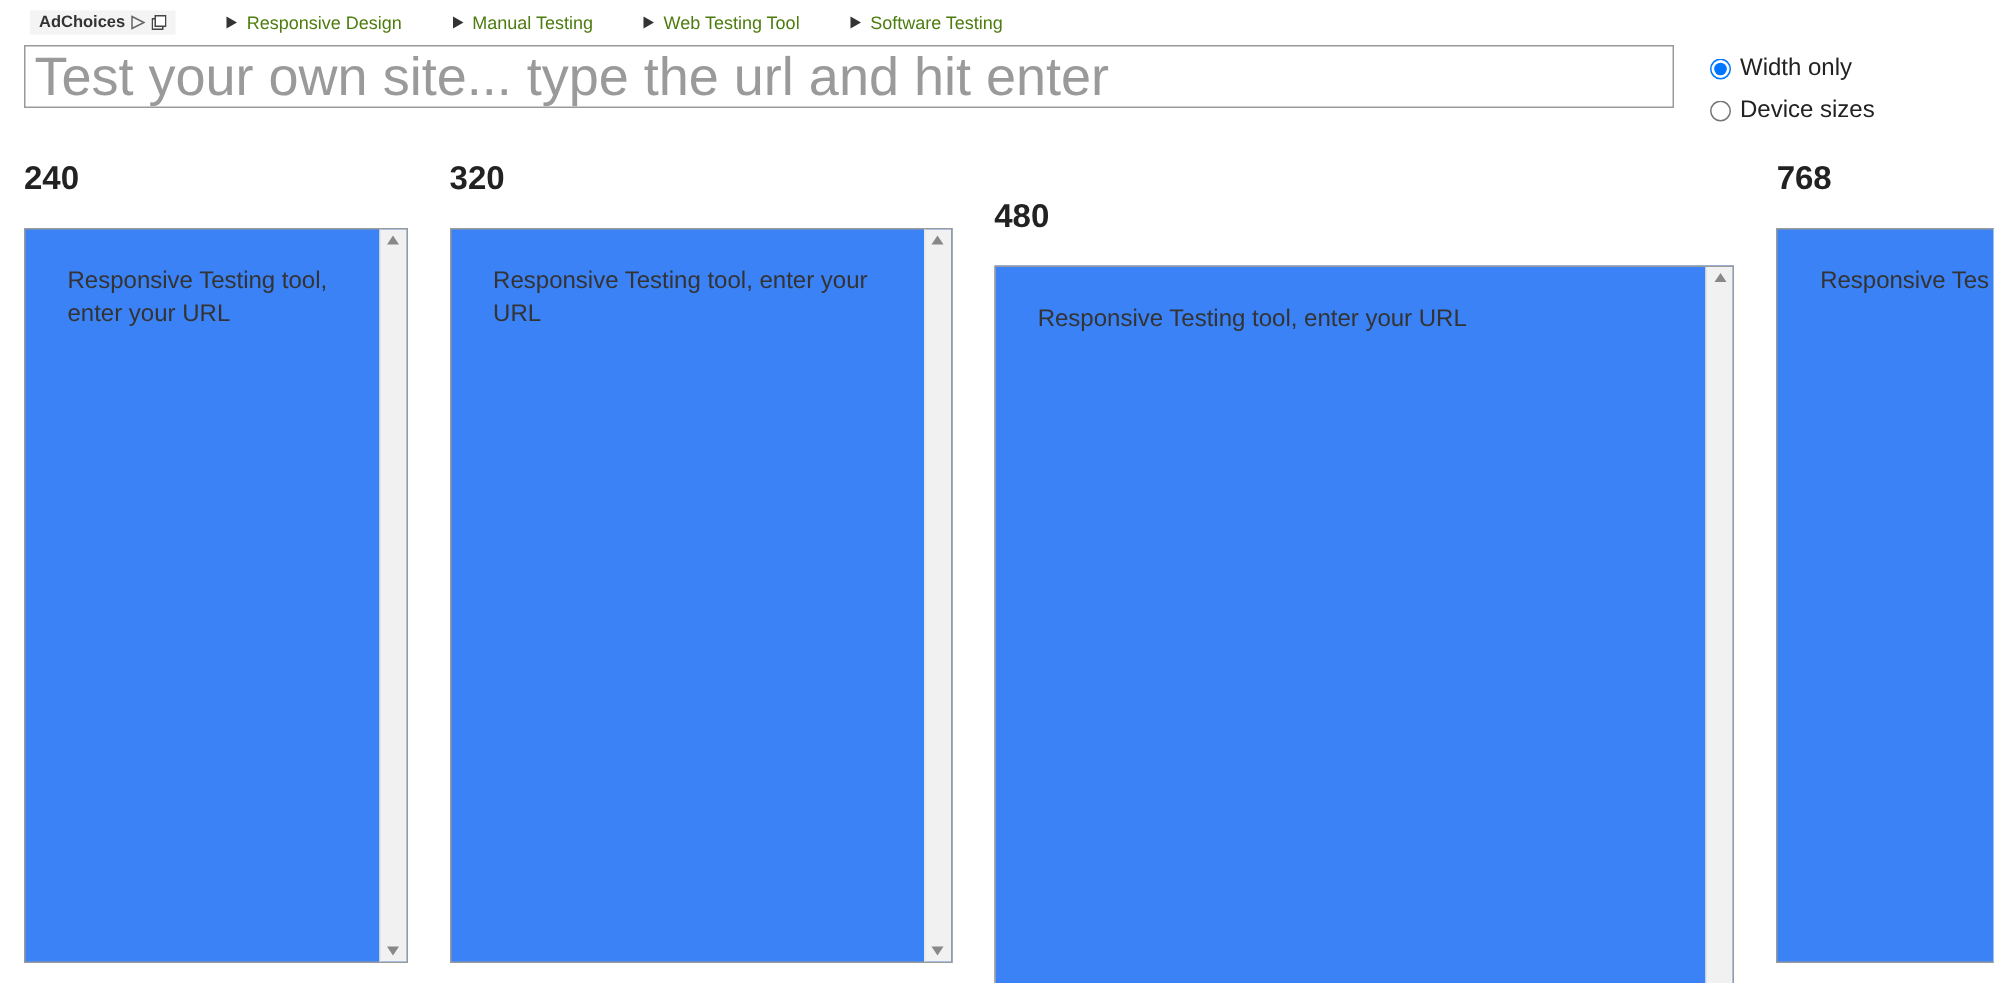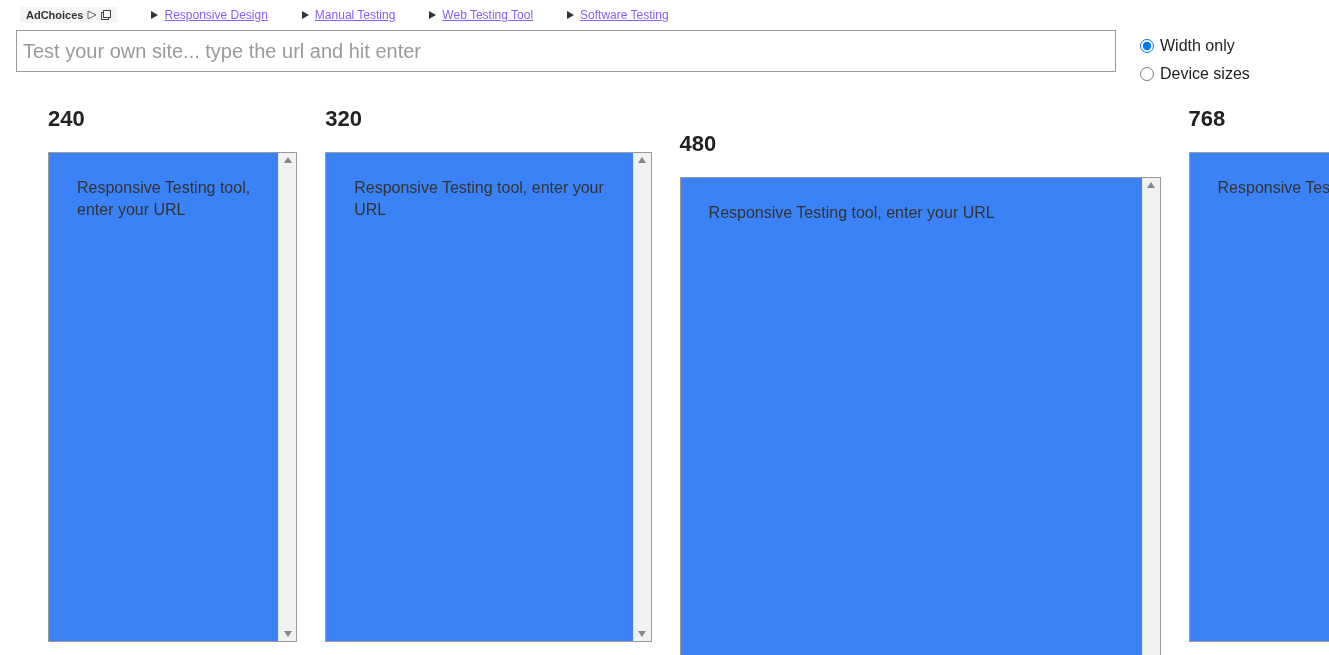--- a/index.html
+++ b/index.html
@@ -35,43 +35,42 @@
     font-weight: bold;
   }
   .adchoices svg, .adchoices .popout {
     width: 10px;
     height: 10px;
   }
   .adlink {
     display: inline-flex;
     align-items: center;
     gap: 6px;
-    color: #8b5cf6;
-    text-decoration: underline;
+    color: #4d7c0f;
     cursor: pointer;
   }
   .adlink .tri {
     width: 0; height: 0;
     border-left: 7px solid #333;
     border-top: 4px solid transparent;
     border-bottom: 4px solid transparent;
     display: inline-block;
   }
   .top-row {
     display: flex;
     align-items: flex-start;
     gap: 24px;
     width: 100%;
   }
   .url-input {
     flex: 0 0 1100px;
     width: 1100px;
     height: 42px;
     border: 1px solid #9a9a9a;
-    font-size: 20px;
+    font-size: 36px;
     padding: 0 6px;
     color: #333;
   }
   .url-input::placeholder {
     color: #9a9a9a;
   }
   .radio-col {
     font-size: 16px;
     line-height: 24px;
     padding-top: 4px;
@@ -133,21 +132,21 @@
   .scrollbar .arrow.up {
     border-bottom: 6px solid #888;
     margin-top: 4px;
   }
   .scrollbar .arrow.down {
     border-top: 6px solid #888;
     margin-bottom: 4px;
     margin-top: auto;
   }
   
-  .w240 { width: 258px; margin-left: 32px; }
+  .w240 { width: 258px; }
   .w320 { width: 338px; }
   .w480 { width: 498px; margin-top: 25px; }
   .w768 { width: 162px; } 
   .w768 .frame { border-right: none; }
 </style>
 </head>
 <body>
 
 <div class="page">
 

